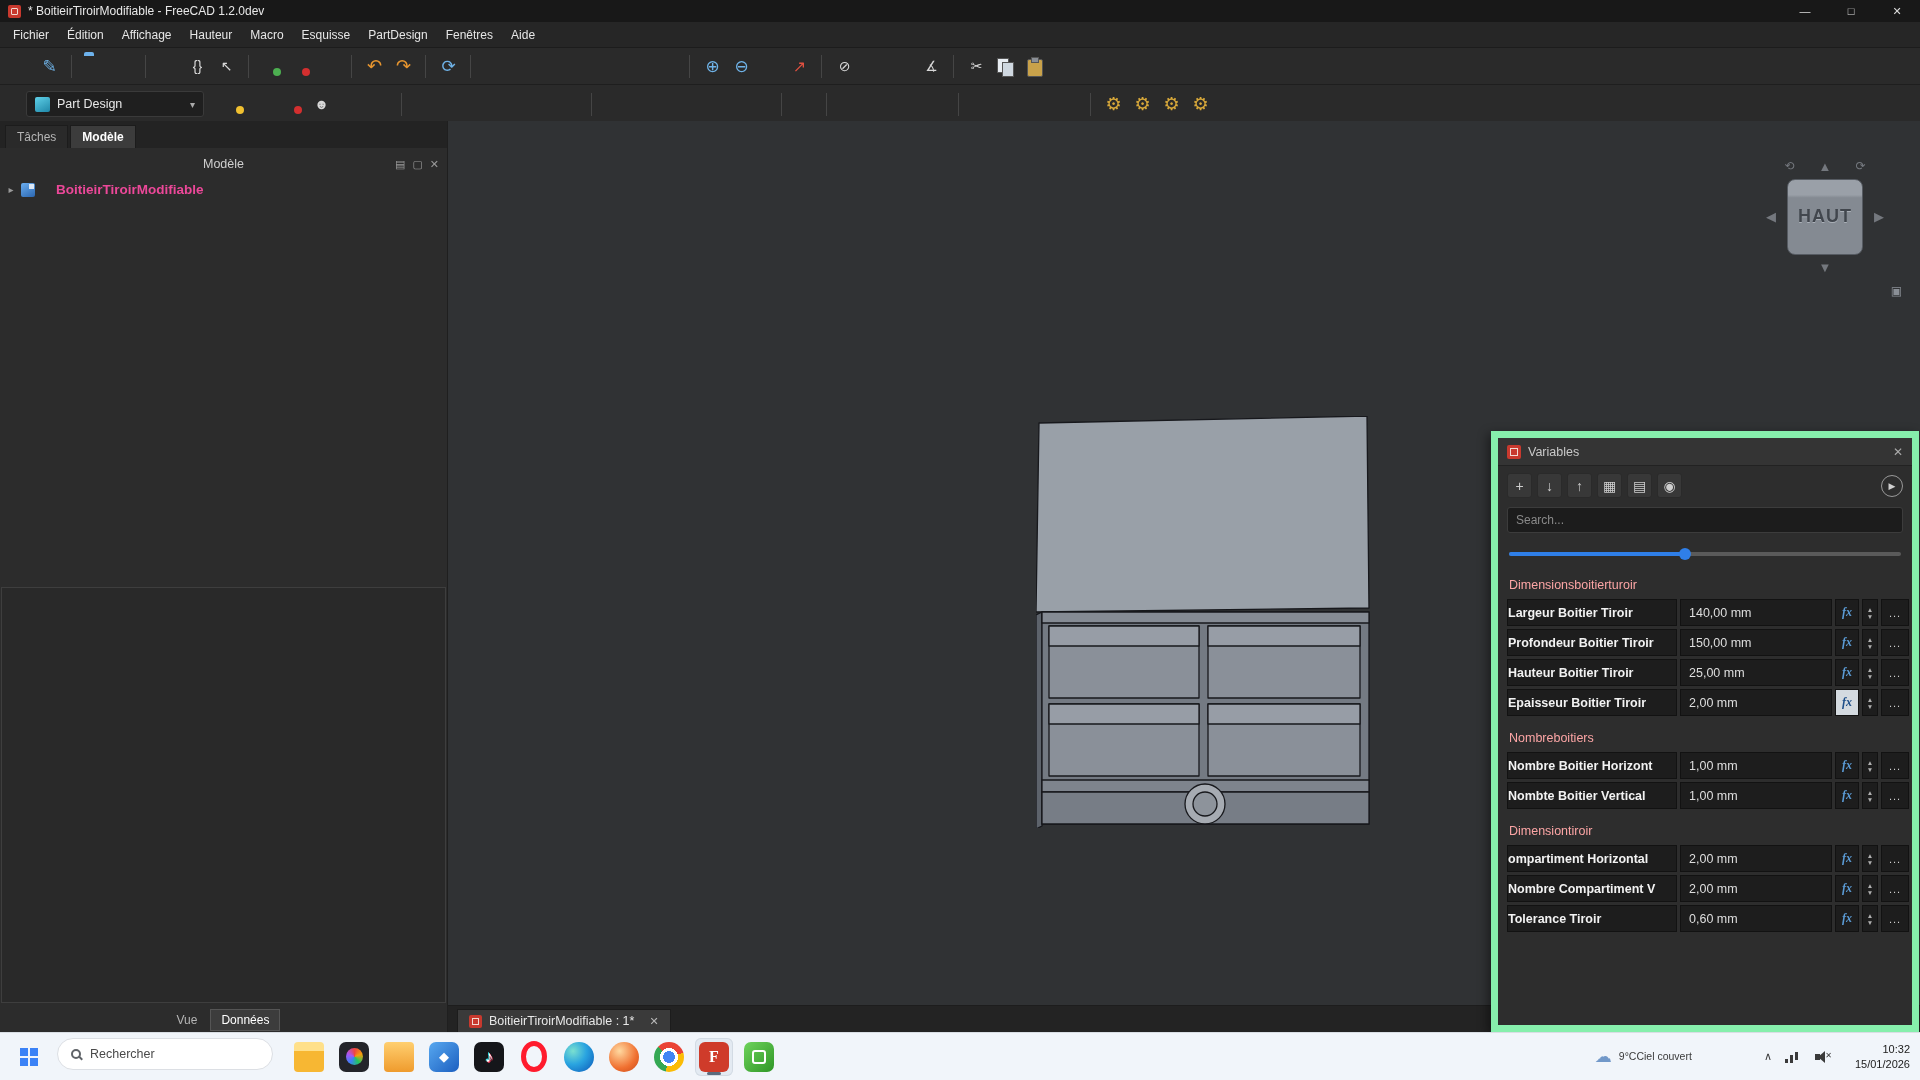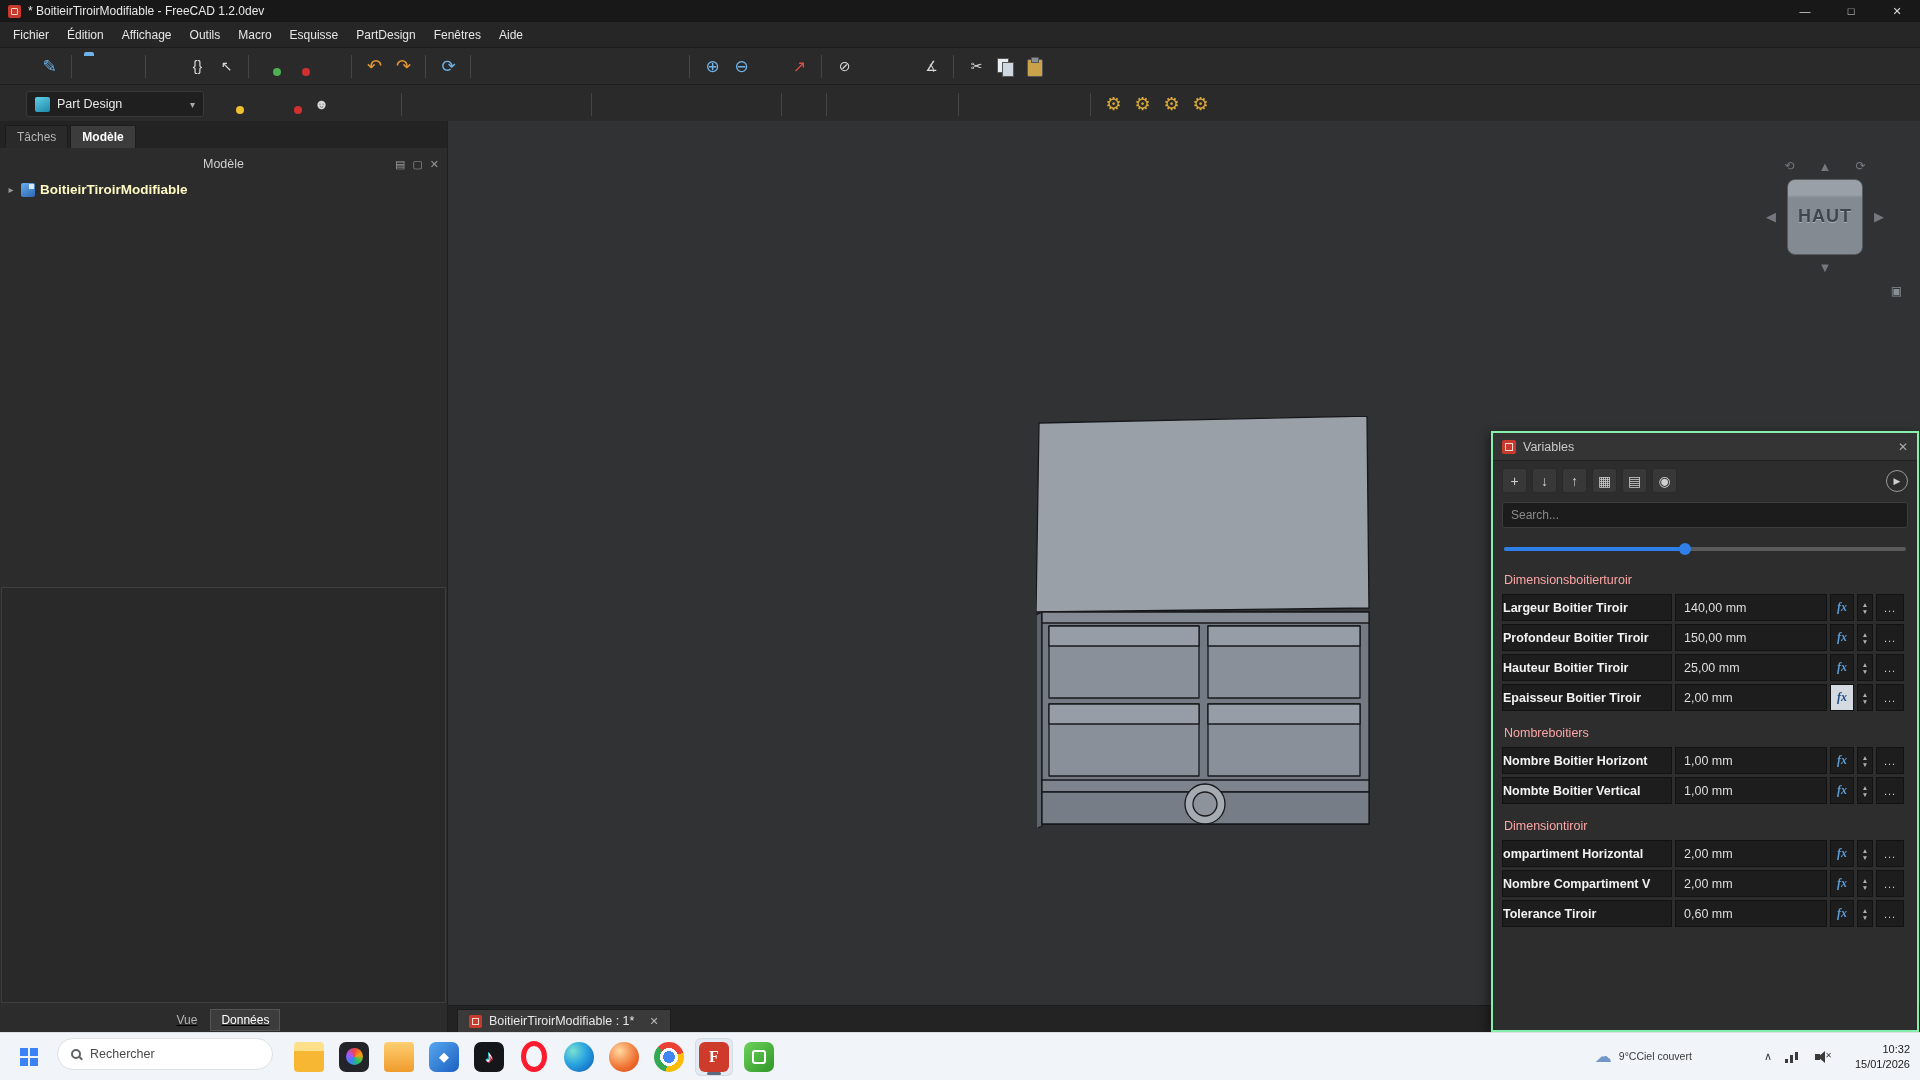--- a/index.html
+++ b/index.html
@@ -64,23 +64,23 @@
   .ltab{padding:4px 11px;font-size:12px;color:#b5b5b5;background:#2a2a2a;border:1px solid #1c1c1c;border-bottom:none;}
   .ltab[data-active="true"]{background:#3c3c3c;color:#fff;font-weight:bold;}
   .dock-panel{flex:1;display:flex;flex-direction:column;padding-top:5px;min-height:0;}
   .dock-header{position:relative;display:flex;align-items:center;justify-content:center;height:22px;color:#cfcfcf;font-size:12.5px;flex:none;}
   .dock-icons{position:absolute;right:8px;display:flex;gap:7px;color:#9a9a9a;font-size:11px;}
   .tree{padding:5px 2px;flex:none;}
   .tree-item{display:flex;align-items:center;gap:5px;padding:2px 4px;}
   .tw-arrow{color:#9a9a9a;font-size:10px;width:10px;text-align:center;}
   .doc-ic{width:14px;height:14px;background:linear-gradient(150deg,#6aaef0,#2b66b0);border-radius:2px;position:relative;flex:none;}
   .doc-ic::after{content:"";position:absolute;right:1px;top:1px;width:5px;height:5px;background:#dce8f5;}
-  .tree-label{color:#fef9c3;font-weight:bold;font-size:13.5px;}
+  .tree-label{color:#ec4899;font-weight:bold;font-size:13.5px;margin-left:16px;}
   .prop-box{margin:auto 1px 4px 1px;height:414px;border:1px solid #3e3e3e;background:#292929;flex:none;}
-  .bottom-tabs{height:25px;display:flex;align-items:center;justify-content:center;gap:3px;background:#2c2c2c;flex:none;text-decoration:underline;}
+  .bottom-tabs{height:25px;display:flex;align-items:center;justify-content:center;gap:3px;background:#2c2c2c;flex:none;}
   .btab{padding:3px 10px;font-size:12px;color:#b5b5b5;}
   .btab[data-active="true"]{background:#3c3c3c;color:#fff;border:1px solid #555;}
 
   .viewport{flex:1;position:relative;background:#303234;overflow:hidden;}
   .model{position:absolute;left:588px;top:295px;width:334px;height:412px;}
 
   
   .navcube{position:absolute;top:8px;right:10px;width:170px;height:175px;display:flex;flex-direction:column;align-items:center;justify-content:center;gap:5px;color:#74787e;}
   .nc-row{display:flex;align-items:center;gap:24px;font-size:12px;}
   .nc-mid{display:flex;align-items:center;gap:11px;font-size:13px;}
@@ -91,21 +91,21 @@
   
   .doctab-bar{position:absolute;left:0;right:0;bottom:0;height:26px;background:#232323;display:flex;align-items:flex-end;padding-left:9px;border-top:1px solid #1d1d1d;}
   .doctab{display:flex;align-items:center;gap:7px;background:#3a3a3a;border:1px solid #1c1c1c;border-bottom:none;padding:4px 11px;font-size:12.5px;color:#e8e8e8;}
   .dt-icon{width:13px;height:13px;background:#c8392e;border-radius:2px;position:relative;flex:none;}
   .dt-icon::after{content:"";position:absolute;inset:3px;border:1px solid #f2d9d2;}
   .dt-close{color:#b8b8b8;font-size:11px;margin-left:8px;}
 
   .status-strip{height:32px;background:#272727;border-top:1px solid #1d1d1d;flex:none;}
 
   
-  .vars{position:absolute;left:1491px;top:431px;width:428px;bottom:48px;background:#2d2d2d;border:2px solid #86efac;box-shadow:-3px 3px 10px rgba(0,0,0,.45);display:flex;flex-direction:column;z-index:5;box-sizing:border-box;}
+  .vars{position:absolute;left:1491px;top:431px;width:428px;bottom:48px;background:#2d2d2d;border:7px solid #86efac;box-shadow:-3px 3px 10px rgba(0,0,0,.45);display:flex;flex-direction:column;z-index:5;box-sizing:border-box;}
   .vars-title{height:27px;display:flex;align-items:center;gap:7px;padding:0 9px;background:#343434;border-bottom:1px solid #222;flex:none;}
   .vars-app-icon{width:14px;height:14px;background:#c8392e;border-radius:2px;position:relative;flex:none;}
   .vars-app-icon::after{content:"";position:absolute;inset:3px;border:1.5px solid #f2d9d2;}
   .vars-title-text{color:#c9c9c9;font-size:12.5px;flex:1;}
   .vars-close{color:#aaa;font-size:12px;}
   .vars-toolbar{display:flex;align-items:center;gap:5px;padding:7px 9px 4px;flex:none;}
   .vtb{width:23px;height:23px;display:flex;align-items:center;justify-content:center;color:#cfcfcf;font-size:14px;border-radius:3px;background:#383838;border:1px solid #2a2a2a;}
   .vars-run{margin-left:auto;width:20px;height:20px;border:1px solid #999;border-radius:50%;display:flex;align-items:center;justify-content:center;color:#cfcfcf;font-size:9px;}
   .vsearch{margin:5px 9px;height:24px;background:#1c1c1c;border:1px solid #3c3c3c;border-radius:3px;color:#ddd;font-size:12px;padding:0 8px;font-family:inherit;flex:none;}
   .vsearch::placeholder{color:#8a8a8a;}
@@ -189,21 +189,21 @@
   </div>
 
   <div class="menubar">
 
       <span class="menu-item">Fichier</span>
 
       <span class="menu-item">Édition</span>
 
       <span class="menu-item">Affichage</span>
 
-      <span class="menu-item">Outils</span>
+      <span class="menu-item">Hauteur</span>
 
       <span class="menu-item">Macro</span>
 
       <span class="menu-item">Esquisse</span>
 
       <span class="menu-item">PartDesign</span>
 
       <span class="menu-item">Fenêtres</span>
 
       <span class="menu-item">Aide</span>

